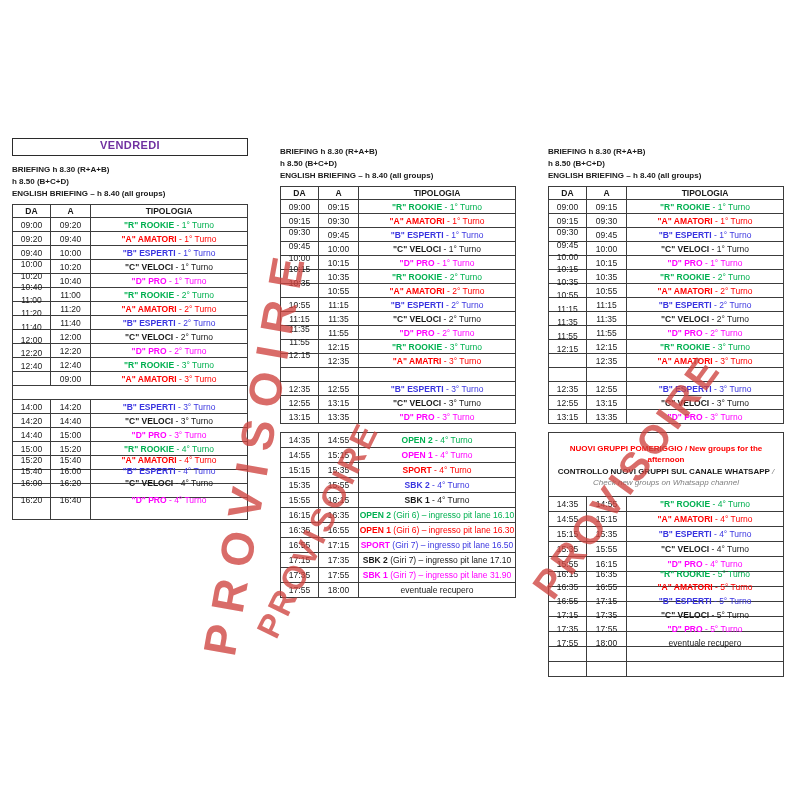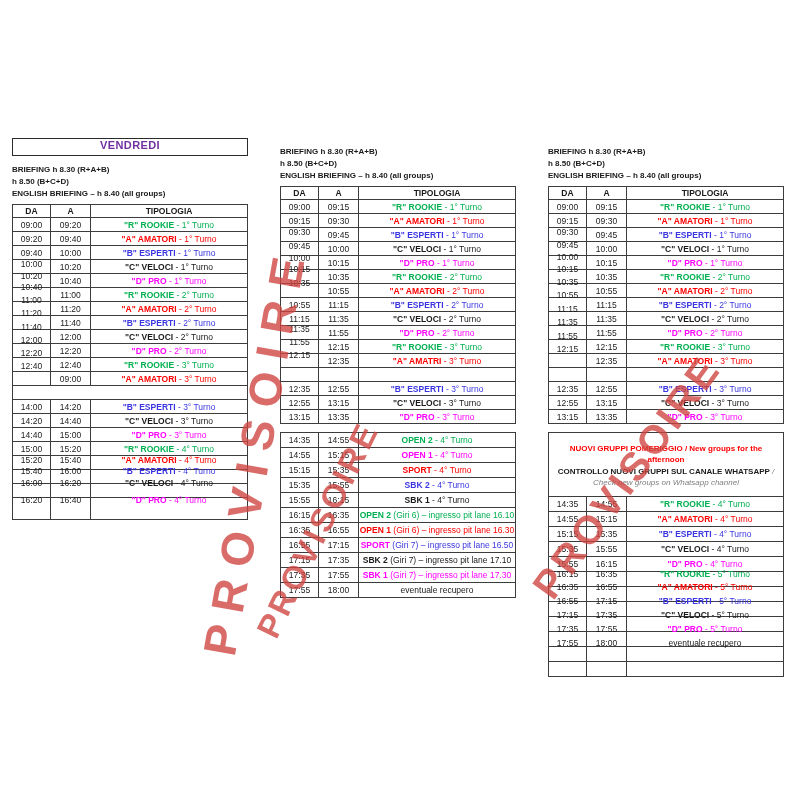--- a/index.html
+++ b/index.html
@@ -310,21 +310,21 @@
             <td><span class="cv"><span class="tipb" style="color:#FF00FF">SPORT</span><span style="color:#3A35E0"> (Giri 7) – ingresso pit lane 16.50</span></span></td>
           </tr>
           <tr>
             <td><span class="cv">17:15</span></td>
             <td><span class="cv">17:35</span></td>
             <td><span class="cv"><span class="tipb" style="color:#1A1A1A">SBK 2</span><span style="color:#1A1A1A"> (Giri 7) – ingresso pit lane 17.10</span></span></td>
           </tr>
           <tr>
             <td><span class="cv">17:35</span></td>
             <td><span class="cv">17:55</span></td>
-            <td><span class="cv"><span class="tipb" style="color:#FF00FF">SBK 1</span><span style="color:#FF00FF"> (Giri 7) – ingresso pit lane 17.30</span></span></td>
+            <td><span class="cv"><span class="tipb" style="color:#FF00FF">SBK 1</span><span style="color:#FF00FF"> (Giri 7) – ingresso pit lane 31.90</span></span></td>
           </tr>
           <tr>
             <td><span class="cv">17:55</span></td>
             <td><span class="cv">18:00</span></td>
             <td><span class="cv"><span style="color:#1A1A1A">eventuale recupero</span></span></td>
           </tr>
         </tbody>
       </table>
     </div>
   <div class="day-col" id="col-2">

